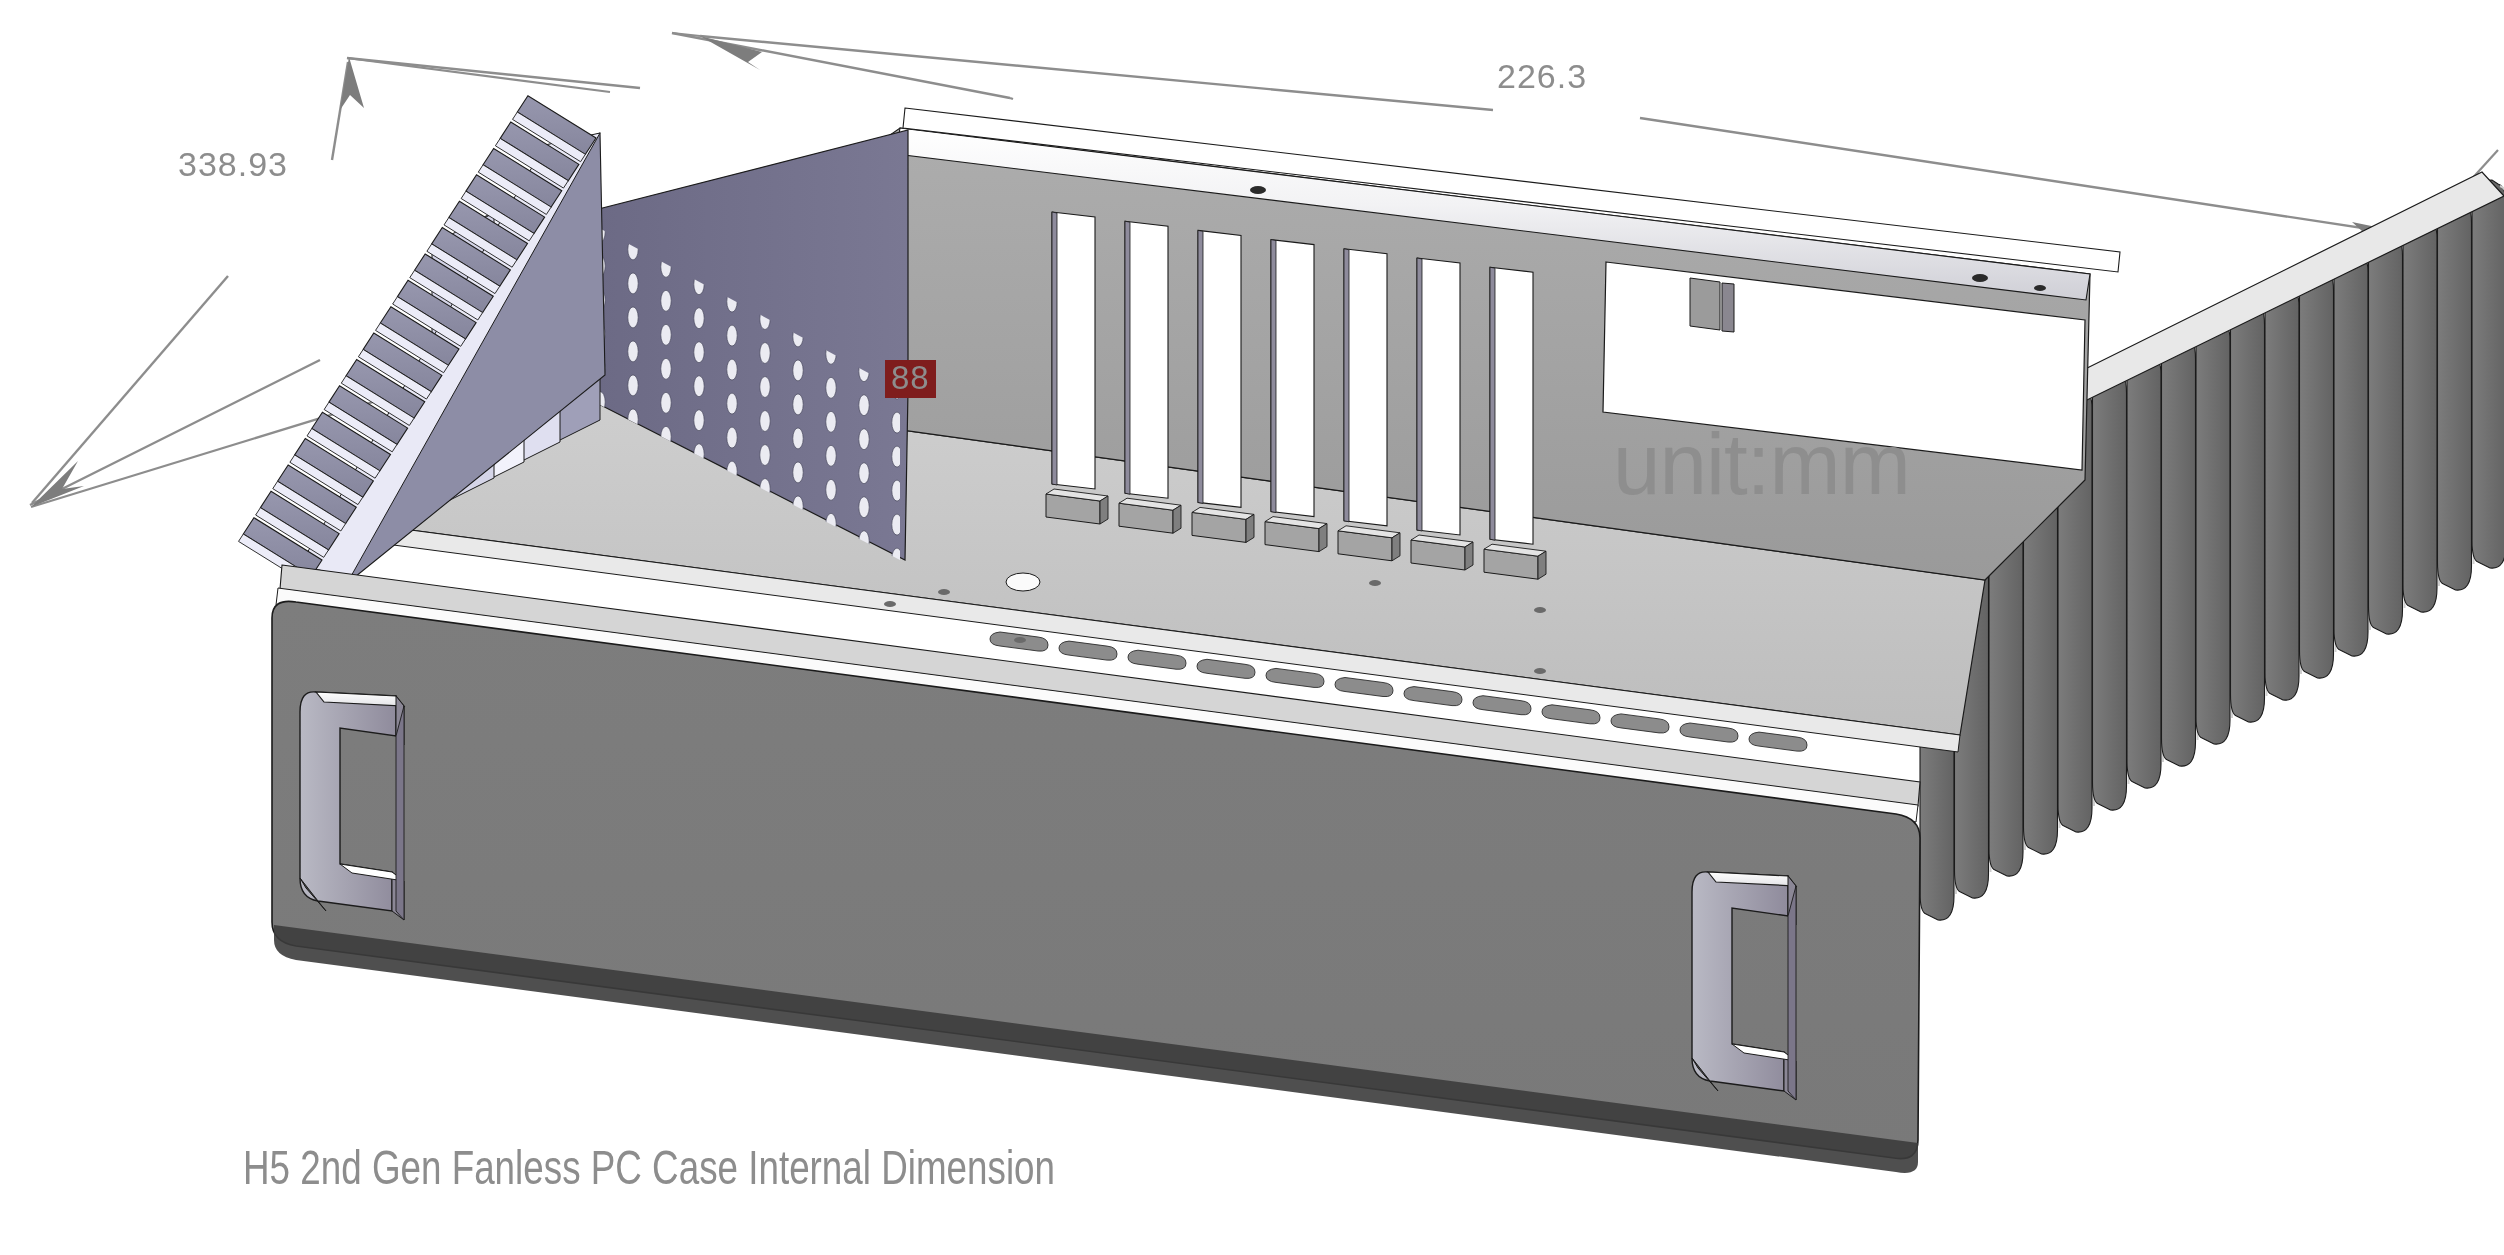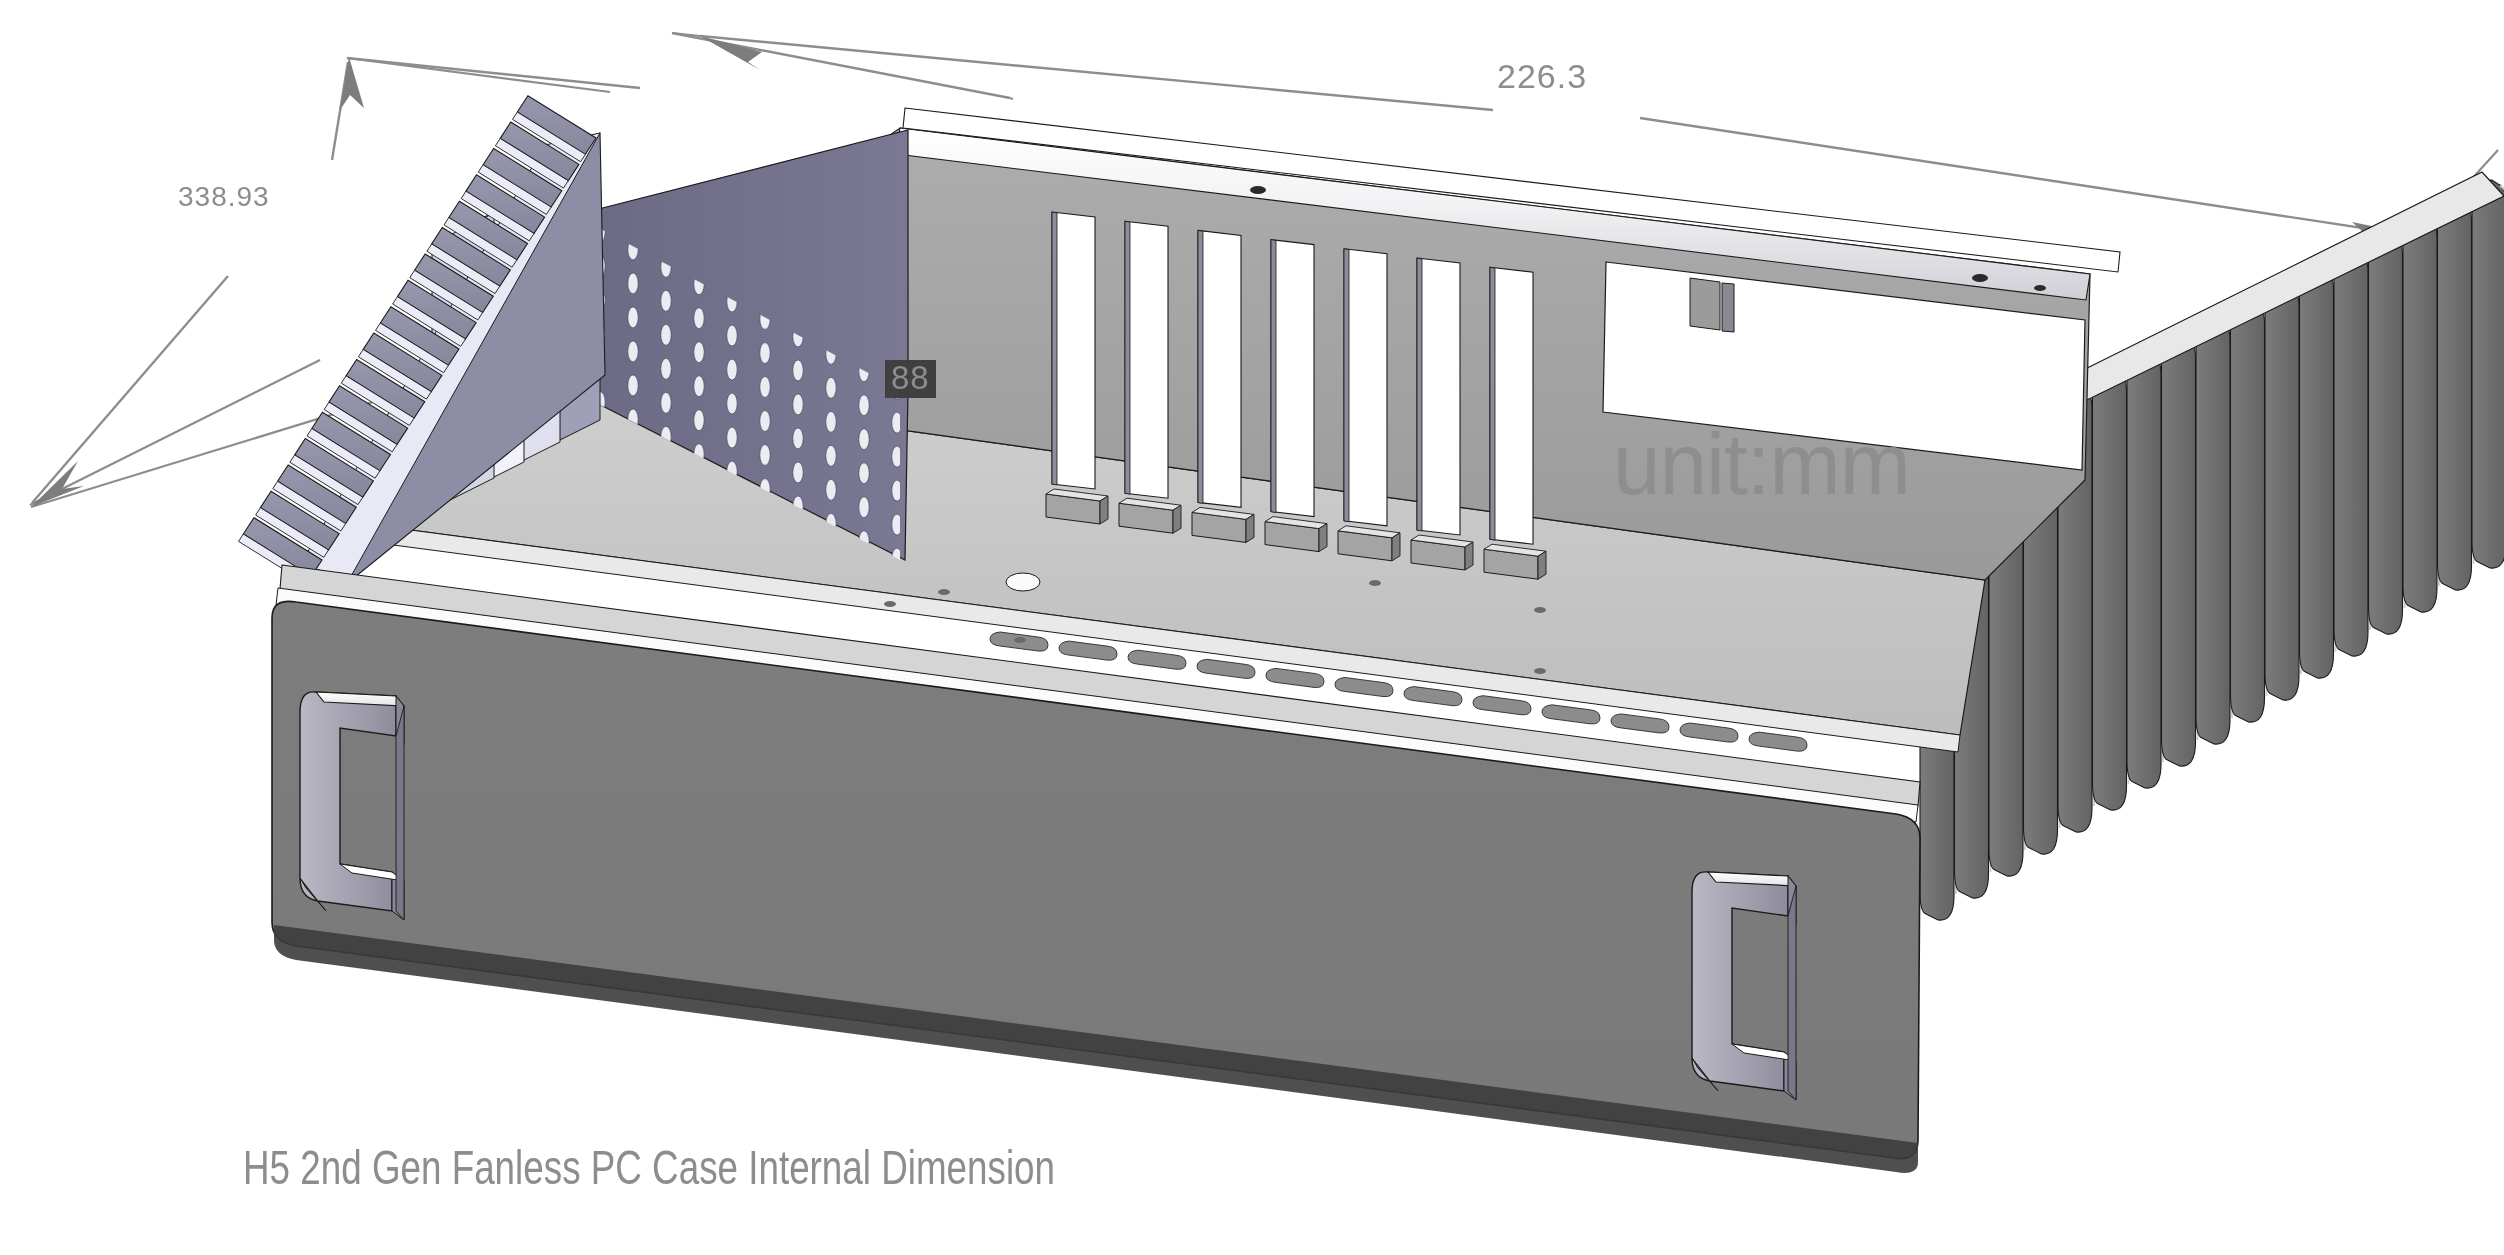--- a/index.html
+++ b/index.html
@@ -13,25 +13,25 @@
 
   .dimtext{
     position:absolute;
     color:#8d8d8d;
     font-family:"Liberation Sans","DejaVu Sans",sans-serif;
     font-weight:400;
     white-space:nowrap;
     letter-spacing:1px;
     user-select:none;
   }
-  #dim-338{ left:178px; top:145px; font-size:28px;margin-top:36px; }
+  #dim-338{ left:178px; top:145px; font-size:34px; }
   #dim-360{ left:1497px; top:57px; font-size:34px; }
   #dim-88 {
     left:885px; top:360px; font-size:33px;
-    background:#404040; padding:1px 6px 2px 6px; line-height:1.05;
+    background:#7f1d1d; padding:1px 6px 2px 6px; line-height:1.05;
   }
 
   #unit-label{
     position:absolute; left:1613px; top:413px;
     font-size:88px; color:#8e8e8e; font-weight:300;
     letter-spacing:-1px;
     font-family:"Liberation Sans","DejaVu Sans",sans-serif;
     transform:scaleX(0.97);
     transform-origin:left top;
     user-select:none;

